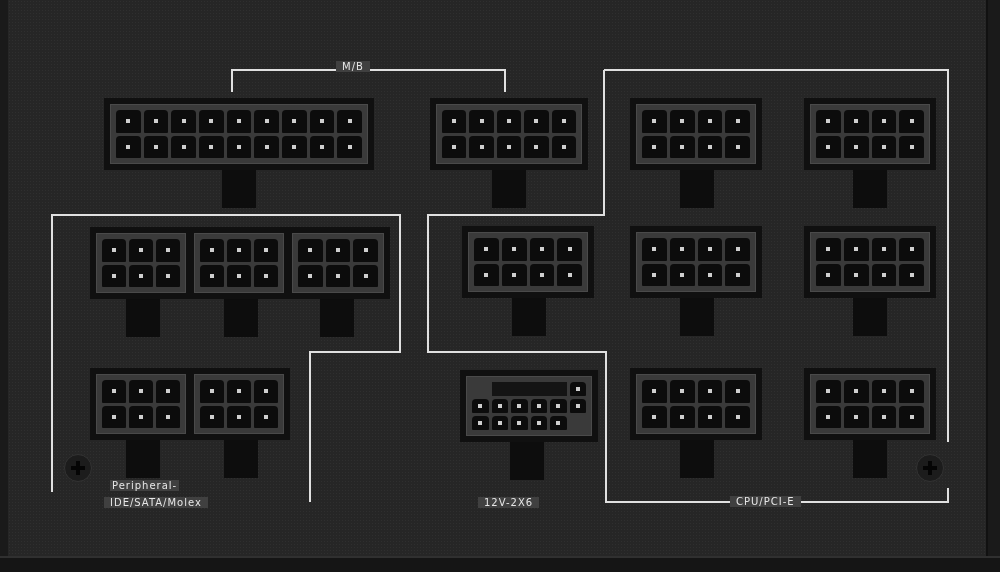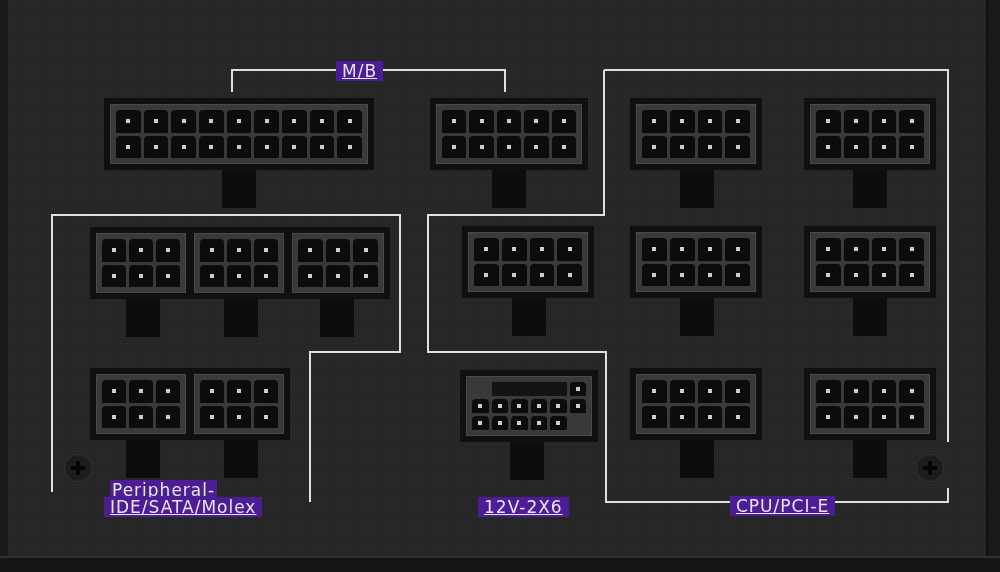--- a/index.html
+++ b/index.html
@@ -10,21 +10,21 @@
   .lip{position:absolute;left:0;top:556px;width:1000px;height:16px;background:#151515;border-top:2px solid #303030;}
   .edge-left{position:absolute;left:0;top:0;width:8px;height:556px;background:#1a1a1a;}
   .edge-right{position:absolute;right:0;top:0;width:12px;height:556px;background:#1a1a1a;border-left:2px solid #111;}
   svg.lines{position:absolute;left:0;top:0;}
   .conn{position:absolute;background:#101010;}
   .conn .housing{position:absolute;left:6px;top:6px;right:6px;bottom:6px;background:#3a3a3a;border:1px solid #4a4a4a;
     display:grid;gap:3px;padding:5px;box-sizing:border-box;}
   .pin{background:#0c0c0c;border-radius:4px 4px 1px 1px;position:relative;}
   .pin::after{content:"";position:absolute;left:50%;top:50%;width:4px;height:4px;margin:-2px 0 0 -2px;background:#cfcfcf;}
   .latch{position:absolute;width:34px;height:38px;background:#0d0d0d;}
-  .lbl{position:absolute;color:#e6e6e6;font-family:"DejaVu Sans",sans-serif;font-size:17px;letter-spacing:1px;background:#4c1d95;padding:0 6px;text-decoration:underline;}
+  .lbl{position:absolute;color:#e6e6e6;font-family:"DejaVu Sans",sans-serif;font-size:10px;letter-spacing:1px;background:#404040;padding:0 6px;}
   .screw{position:absolute;width:26px;height:26px;border-radius:50%;background:#1c1c1c;border:1px solid #333;}
   .screw::before{content:"";position:absolute;left:6px;top:11px;width:14px;height:4px;background:#050505;}
   .screw::after{content:"";position:absolute;left:11px;top:6px;width:4px;height:14px;background:#050505;}
 </style>
 </head>
 <body>
 
 <div class="stage">
   <div class="edge-left"></div>
   <div class="panel"></div>

